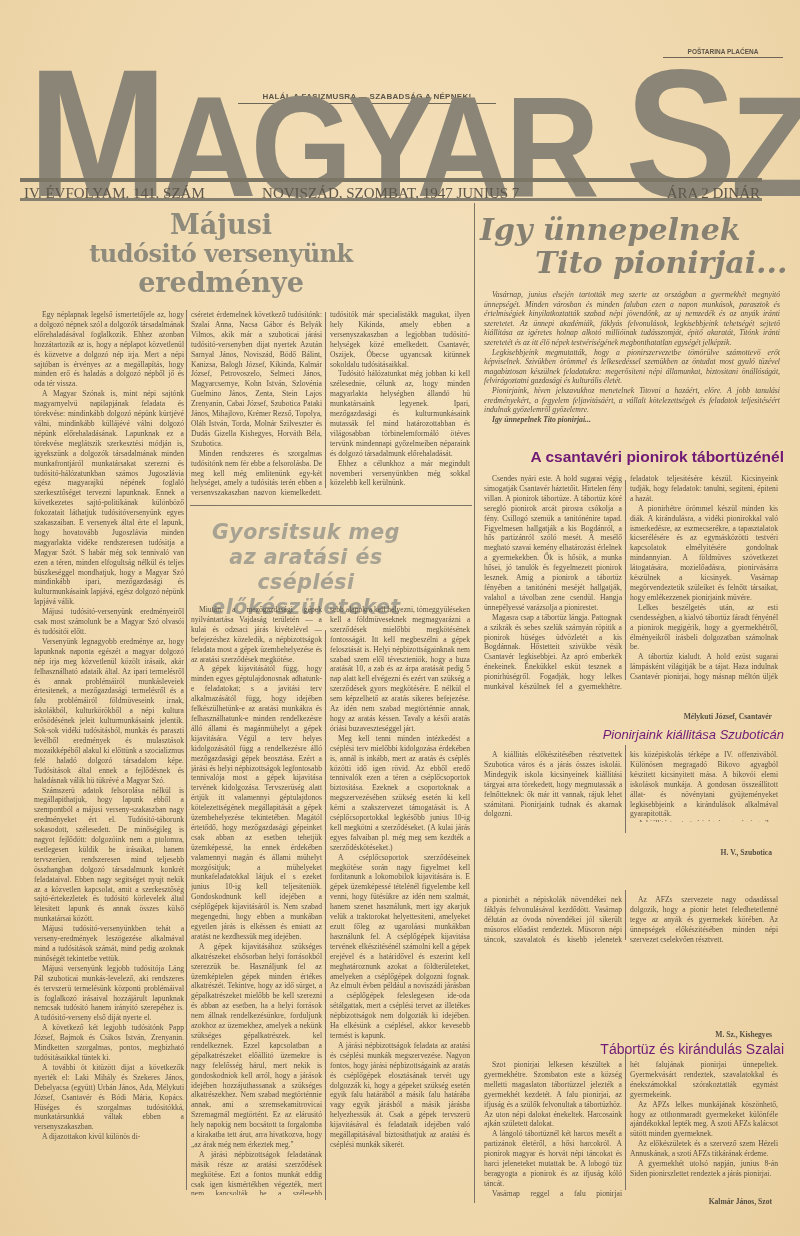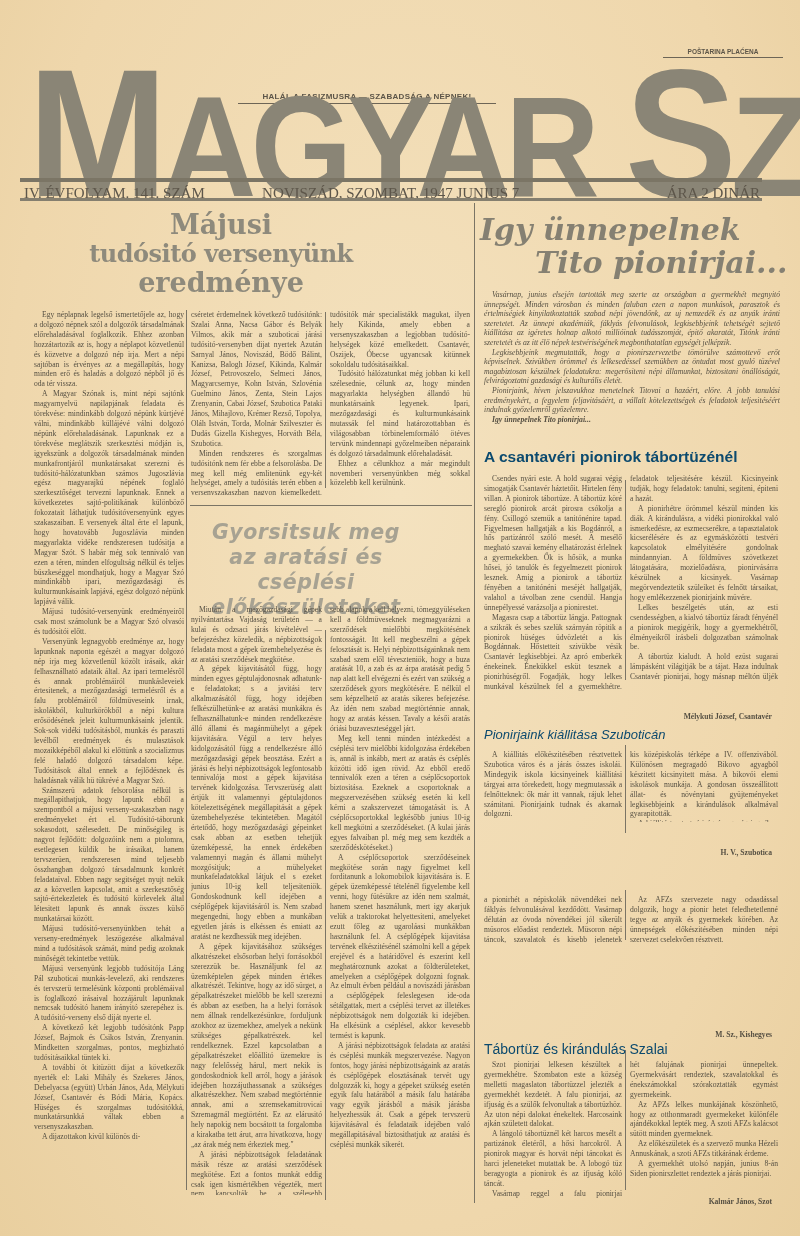--- a/index.html
+++ b/index.html
@@ -54,22 +54,22 @@
     font-family: "DejaVu Serif", serif; font-weight: bold; font-style: italic; color: #858072;
     font-size: 30px; line-height: 33px;
   }
   .hl-tito .l2 { padding-left: 55px; }
   .hl-gyors {
     position: absolute; left: 192px; top: 520px; width: 228px; text-align: center;
     font-family: "DejaVu Sans", sans-serif; font-weight: bold; font-style: italic; color: #a7a292;
     font-size: 20.5px; line-height: 25px; letter-spacing: 0.5px;
   }
   .hl-sub {
-    position: absolute; font-family: "Liberation Sans", sans-serif; color: #0c4a6e;
-    text-align: left;
+    position: absolute; font-family: "Liberation Sans", sans-serif; color: #701a75;
+    text-align: right;
   }
 
   
   .col {
     position: absolute; font-size: 7.6px; line-height: 9.9px; text-align: justify;
     color: #554f42; overflow: hidden; hyphens: auto;
   }
   .col p { text-indent: 8px; margin-bottom: 0; }
   .sig { text-align: right; font-weight: bold; padding-right: 6px; }
   .vrule { position: absolute; width: 1px; background: #7a7465; }
@@ -180,21 +180,21 @@
 
   <div class="hl-sub" style="left:484px; top:1041px; width:300px; font-size:14px;">Tábortüz és kirándulás Szalai</div>
   <div class="col" style="left:484px; top:1060px; width:138px; height:138px;">
     <p>Szot pionirjai lelkesen készültek a gyermekhétre. Szombaton este a község melletti magaslaton tábortüzzel jelezték a gyermekhét kezdetét. A falu pionirjai, az ifjuság és a szülők felvonultak a tábortüzhöz. Az uton népi dalokat énekeltek. Harcosaink ajkán született dalokat.</p>
     <p>A lángoló tábortüznél két harcos mesélt a partizánok életéről, a hősi harcokról. A pionirok magyar és horvát népi táncokat és harci jeleneteket mutattak be. A lobogó tüz beragyogta a pionirok és az ifjuság kóló táncát.</p>
     <p>Vasárnap reggel a falu pionirjai kirándultak az erdőbe. Itt a járás</p>
   </div>
   <div class="col" style="left:630px; top:1060px; width:148px; height:120px;">
     <p style="text-indent:0">hét falujának pionirjai ünnepeltek. Gyermekvásárt rendeztek, szavalatokkal és énekszámokkal szórakoztatták egymást gyermekeink.</p>
     <p>Az APZs lelkes munkájának köszönhető, hogy az otthonmaradt gyermekeket különféle ajándékokkal lepték meg. A szoti AFZs kalácsot sütött minden gyermeknek.</p>
-    <p>Az előkészületek és a szervező munka Hézeli Annuskának, a szoti AFZs titkárának érdeme.</p>
+    <p>Az előkészületek és a szervező szem Hézeli Annuskának, a szoti AFZs titkárának érdeme.</p>
     <p>A gyermekhét utolsó napján, junius 8-án Siden pionirszlettet rendeztek a járás pionirjai.</p>
   </div>
   <div class="col sig" style="left:630px; top:1197px; width:148px; height:12px; ">Kalmár János, Szot</div>
 
   <div class="hl-gyors">
     <div>Gyorsitsuk meg</div>
     <div>az aratási és cséplési</div>
     <div>előkészületeket</div>
   </div>
 

